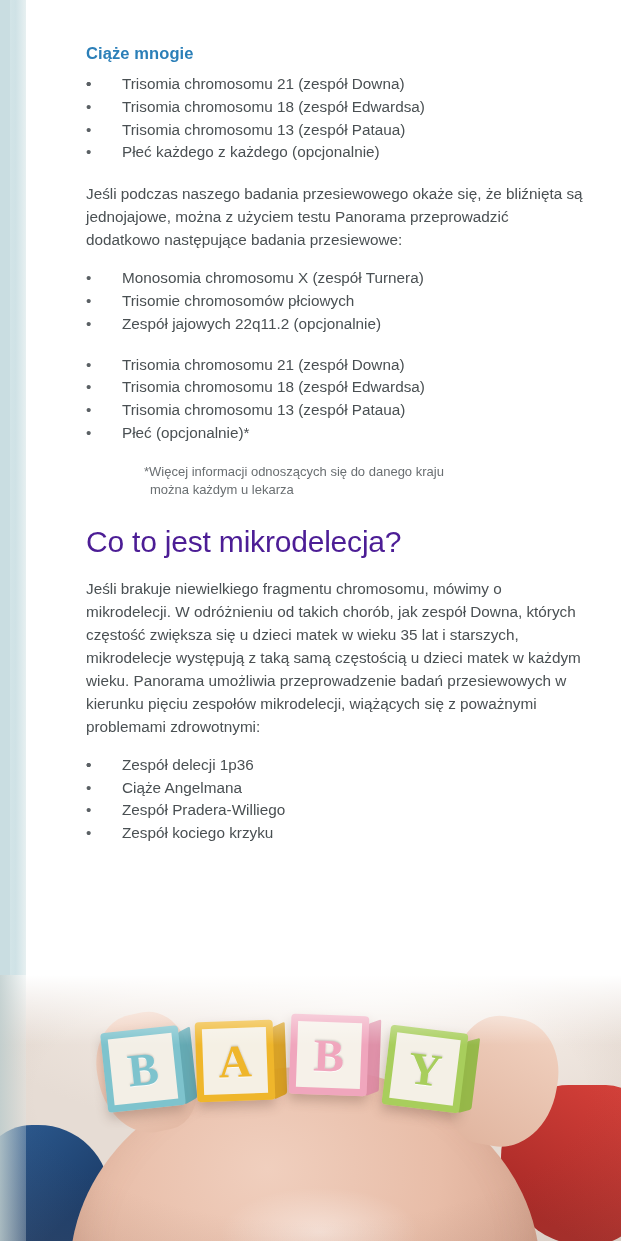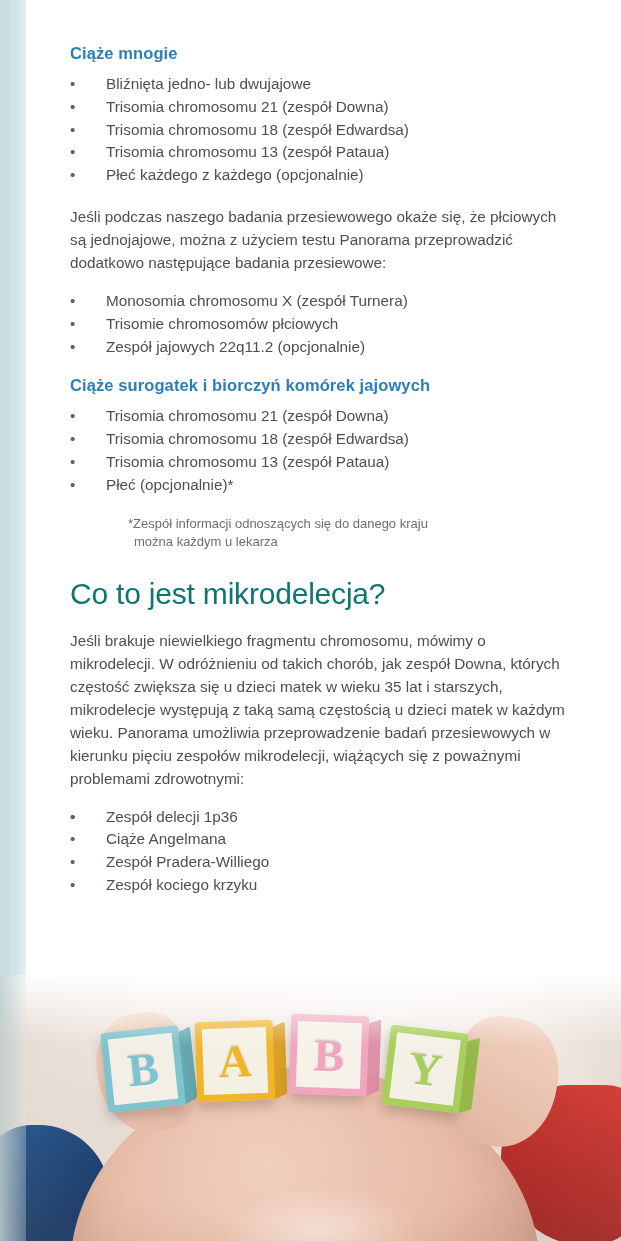--- a/index.html
+++ b/index.html
@@ -30,21 +30,21 @@
   .page {
     position: absolute;
     left: 26px; top: 0;
     width: 595px;
     height: 1241px;
     background: #ffffff;
   }
 
   .content {
     position: absolute;
-    left: 44px;
+    left: 60px;
     top: 44px;
     width: 500px;
   }
 
   h2.section-head {
     color: #2b7fb8;
     font-size: 16.5px;
     font-weight: bold;
     margin: 0 0 10px 0;
     letter-spacing: 0.1px;
@@ -81,21 +81,21 @@
   }
 
   .footnote {
     color: #6a6f72;
     font-size: 13px;
     line-height: 18px;
     margin: 2px 0 12px 58px;
   }
 
   h1.big-head {
-    color: #0f766e;
+    color: #4c1d95;
     font-size: 30px;
     font-weight: normal;
     margin: 26px 0 18px 0;
     letter-spacing: -0.2px;
   }
 
   
   .photo {
     position: absolute;
     left: 0; top: 975px;
@@ -233,58 +233,56 @@
 
 <div class="page">
 
   <div class="content">
 
     <h2 class="section-head">Ciąże mnogie</h2>
 
     <ul class="bullets">
       <li>
         <span class="dot">•</span>
-        <span>Bliźnięta jedno- lub dwujajowe</span>
       </li>
       <li>
         <span class="dot">•</span>
         <span>Trisomia chromosomu 21 (zespół Downa)</span>
       </li>
       <li>
         <span class="dot">•</span>
         <span>Trisomia chromosomu 18 (zespół Edwardsa)</span>
       </li>
       <li>
         <span class="dot">•</span>
         <span>Trisomia chromosomu 13 (zespół Pataua)</span>
       </li>
       <li>
         <span class="dot">•</span>
         <span>Płeć każdego z każdego (opcjonalnie)</span>
       </li>
     </ul>
 
-    <p class="body">Jeśli podczas naszego badania przesiewowego okaże się, że płciowych są jednojajowe, można z użyciem testu Panorama przeprowadzić dodatkowo następujące badania przesiewowe:</p>
+    <p class="body">Jeśli podczas naszego badania przesiewowego okaże się, że bliźnięta są jednojajowe, można z użyciem testu Panorama przeprowadzić dodatkowo następujące badania przesiewowe:</p>
 
     <ul class="bullets">
       <li>
         <span class="dot">•</span>
         <span>Monosomia chromosomu X (zespół Turnera)</span>
       </li>
       <li>
         <span class="dot">•</span>
         <span>Trisomie chromosomów płciowych</span>
       </li>
       <li>
         <span class="dot">•</span>
         <span>Zespół jajowych 22q11.2 (opcjonalnie)</span>
       </li>
     </ul>
 
-    <h2 class="section-head">Ciąże surogatek i biorczyń komórek jajowych</h2>
 
     <ul class="bullets">
       <li>
         <span class="dot">•</span>
         <span>Trisomia chromosomu 21 (zespół Downa)</span>
       </li>
       <li>
         <span class="dot">•</span>
         <span>Trisomia chromosomu 18 (zespół Edwardsa)</span>
       </li>
@@ -292,21 +290,21 @@
         <span class="dot">•</span>
         <span>Trisomia chromosomu 13 (zespół Pataua)</span>
       </li>
       <li>
         <span class="dot">•</span>
         <span>Płeć (opcjonalnie)*</span>
       </li>
     </ul>
 
     <div class="footnote">
-      <div>*Zespół informacji odnoszących się do danego kraju</div>
+      <div>*Więcej informacji odnoszących się do danego kraju</div>
       <div style="padding-left:6px;">można każdym u lekarza</div>
     </div>
 
     <h1 class="big-head">Co to jest mikrodelecja?</h1>
 
     <p class="body">Jeśli brakuje niewielkiego fragmentu chromosomu, mówimy o mikrodelecji. W odróżnieniu od takich chorób, jak zespół Downa, których częstość zwiększa się u dzieci matek w wieku 35 lat i starszych, mikrodelecje występują z taką samą częstością u dzieci matek w każdym wieku. Panorama umożliwia przeprowadzenie badań przesiewowych w kierunku pięciu zespołów mikrodelecji, wiążących się z poważnymi problemami zdrowotnymi:</p>
 
     <ul class="bullets">
       <li>
         <span class="dot">•</span>

